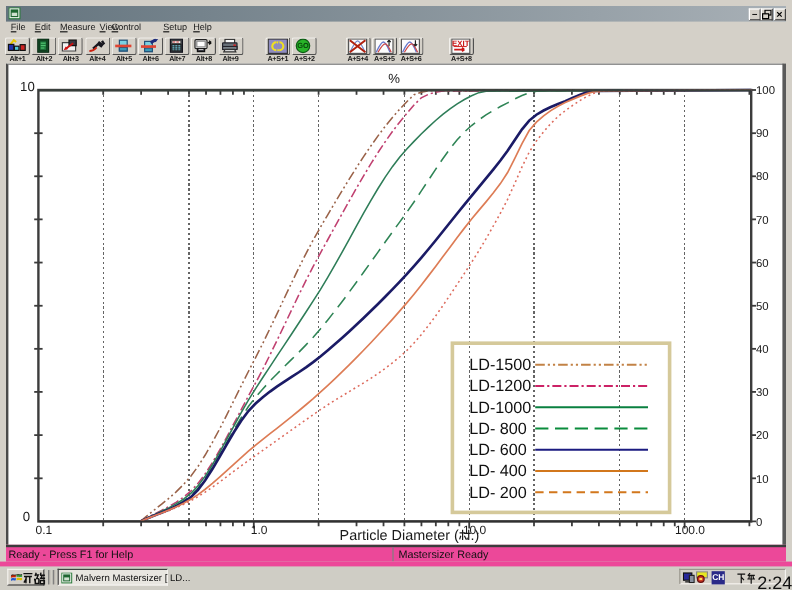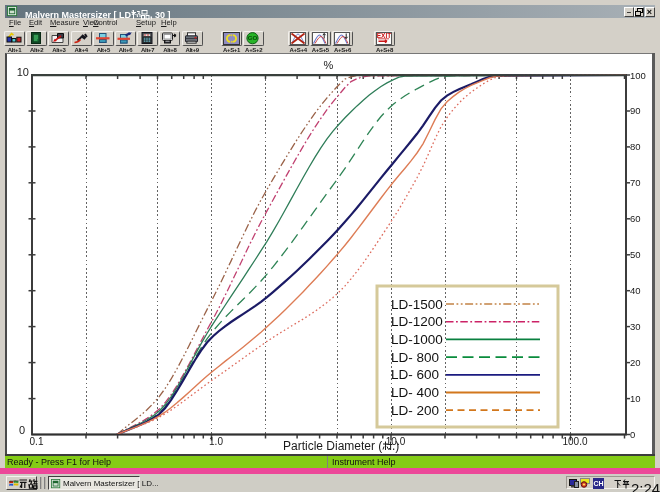--- a/index.html
+++ b/index.html
@@ -8,41 +8,32 @@
 #titlebar{left:5px;top:5px;width:650px;height:13px;background:linear-gradient(to right,#64747e,#a8b0b6);color:#fff;font-size:9px;font-weight:bold}
 #titletext{position:absolute;left:20px;top:1.5px;letter-spacing:0}
 .tbtn{position:absolute;top:2px;width:10px;height:10px;background:#d6d2ca;border:1px solid;border-color:#fff #404040 #404040 #fff;font-size:8px;color:#000;text-align:center;line-height:9px}
 #menubar{left:5px;top:18px;width:650px;height:10px;font-size:7.6px;color:#1a1a1a}
 #menubar span{position:absolute;top:0;letter-spacing:0}
 #toolbar{left:5px;top:28px;width:650px;height:26px}
 .tb{position:absolute;top:3px;width:21px;height:15px;background:#d4d0c8;border:1px solid;border-color:#f2f0ec #505050 #505050 #f2f0ec;border-radius:2px}
 .tlab{position:absolute;top:19px;font-size:6px;font-weight:bold;color:#1a1a1a;width:21px;text-align:center;letter-spacing:-0.3px}
 #client{left:5px;top:53px;width:648px;height:401px;background:#fff;border-left:2px solid #4a4a4a;border-top:1px solid #777}
 #rightedge{left:652px;top:53px;width:3px;height:401px;background:#5a5a5a}
-#statusbar{left:5px;top:454px;width:650px;height:17px;background:#84cc16;border-top:2px solid #3c3c3c;font-size:9px;color:#111}
-#taskbar{left:0;top:468px;width:660px;height:24px;background:#cfcdc5;border-top:6px solid #ec4899}
+#statusbar{left:5px;top:454px;width:650px;height:17px;background:#ec4899;border-top:2px solid #3c3c3c;font-size:9px;color:#111}
+#taskbar{left:0;top:468px;width:660px;height:24px;background:#cfcdc5;border-top:4px solid #ec4899}
 svg{position:absolute;left:0;top:0}
 </style></head>
 <body>
 
 <div id="titlebar" class="abs">
   <svg width="11" height="11" style="position:absolute;left:2px;top:1px" viewBox="0 0 12 12">
     <rect x="0.5" y="0.5" width="10" height="10" fill="#eef4ee" stroke="#2a7a3a"></rect>
     <rect x="2" y="2" width="7" height="7" fill="#1e6630"></rect>
     <rect x="3" y="5" width="5" height="3" fill="#cfe0cf"></rect>
   </svg>
-  <div id="titletext">Malvern Mastersizer [ LD<svg width="19" height="11" viewBox="0 0 19 11" style="position:relative;top:2.5px">
-        <g stroke="#fff" stroke-width="1" fill="none">
-          <path d="M2.5 1 L2.5 10 M0.5 3.5 L5 3.5 M2.5 1 L1 2.5 M2.5 3.5 L1 6 M2.5 3.5 L4.5 6"></path>
-          <path d="M6 2.5 L8.5 2.5 L7.5 5 L9 5 L9 8 M6 5 L6.5 8"></path>
-          <rect x="11" y="1.5" width="5" height="3.5"></rect>
-          <rect x="10.5" y="6.5" width="3" height="3.5"></rect>
-          <rect x="15" y="6.5" width="3" height="3.5"></rect>
-        </g>
-      </svg>, 30 ]</div>
   <div class="tbtn" style="left:619px;line-height:7px">–</div>
   <div class="tbtn" style="left:629px">
       <svg width="8" height="8" viewBox="0 0 8 8">
         <g fill="none" stroke="#000">
           <rect x="2.5" y="0.5" width="5" height="4"></rect>
           <rect x="0.5" y="3.5" width="5" height="4" fill="#d6d2ca"></rect>
         </g>
       </svg>
     </div>
   <div class="tbtn" style="left:639.5px;font-weight:bold;font-size:9px;line-height:9px">×</div>
@@ -367,21 +358,21 @@
 <line x1="446" y1="374.8" x2="540" y2="374.8" stroke="#1b1b80" stroke-width="1.8"></line>
 <text x="391" y="397.0" font-size="13.5" fill="#111" font-family="Liberation Sans,sans-serif">LD- 400</text>
 <line x1="446" y1="392.5" x2="540" y2="392.5" stroke="#d2771c" stroke-width="1.8"></line>
 <text x="391" y="414.7" font-size="13.5" fill="#111" font-family="Liberation Sans,sans-serif">LD- 200</text>
 <line x1="446" y1="410.2" x2="540" y2="410.2" stroke="#d2771c" stroke-width="1.8" stroke-dasharray="7 4.5"></line>
 </svg>
 
 <div id="statusbar" class="abs">
   <span class="abs" style="left:2px;top:1px">Ready - Press F1 for Help</span>
   <span class="abs" style="left:322px;top:0;width:1px;height:12px;background:#808080"></span>
-  <span class="abs" style="left:327px;top:1px">Instrument Help</span>
+  <span class="abs" style="left:327px;top:1px">Mastersizer Ready</span>
 </div>
 
 <div id="taskbar" class="abs">
   <div class="abs" style="left:6px;top:2px;width:31px;height:14px;background:#d4d0c8;border:1px solid;border-color:#f4f2ee #404040 #404040 #f4f2ee">
     <svg width="12" height="12" viewBox="0 0 12 12" style="position:absolute;left:0.5px;top:0.5px">
       <path d="M1.2 3.6 Q2 2.9 3 3.1 Q4.2 3.3 5.2 3.1 L5.2 5.0 Q4.2 5.2 3 5.0 Q2 4.8 1.2 5.5 Z" fill="#cc2200"></path>
       <path d="M5.8 3.0 Q7 2.7 8 2.9 Q9.2 3.1 10.4 2.8 L10.4 4.7 Q9.2 5.0 8 4.8 Q7 4.6 5.8 4.9 Z" fill="#3a9a3a"></path>
       <path d="M1.2 6.2 Q2 5.5 3 5.7 Q4.2 5.9 5.2 5.7 L5.2 7.6 Q4.2 7.8 3 7.6 Q2 7.4 1.2 8.1 Z" fill="#2255cc"></path>
       <path d="M5.8 5.6 Q7 5.3 8 5.5 Q9.2 5.7 10.4 5.4 L10.4 7.3 Q9.2 7.6 8 7.4 Q7 7.2 5.8 7.5 Z" fill="#ddbb00"></path>
       <path d="M1.2 3.6 Q2 2.9 3 3.1 Q4.2 3.3 5.2 3.1 L5.8 3.0 Q7 2.7 8 2.9 Q9.2 3.1 10.4 2.8" stroke="#222" stroke-width="0.7" fill="none"></path>

